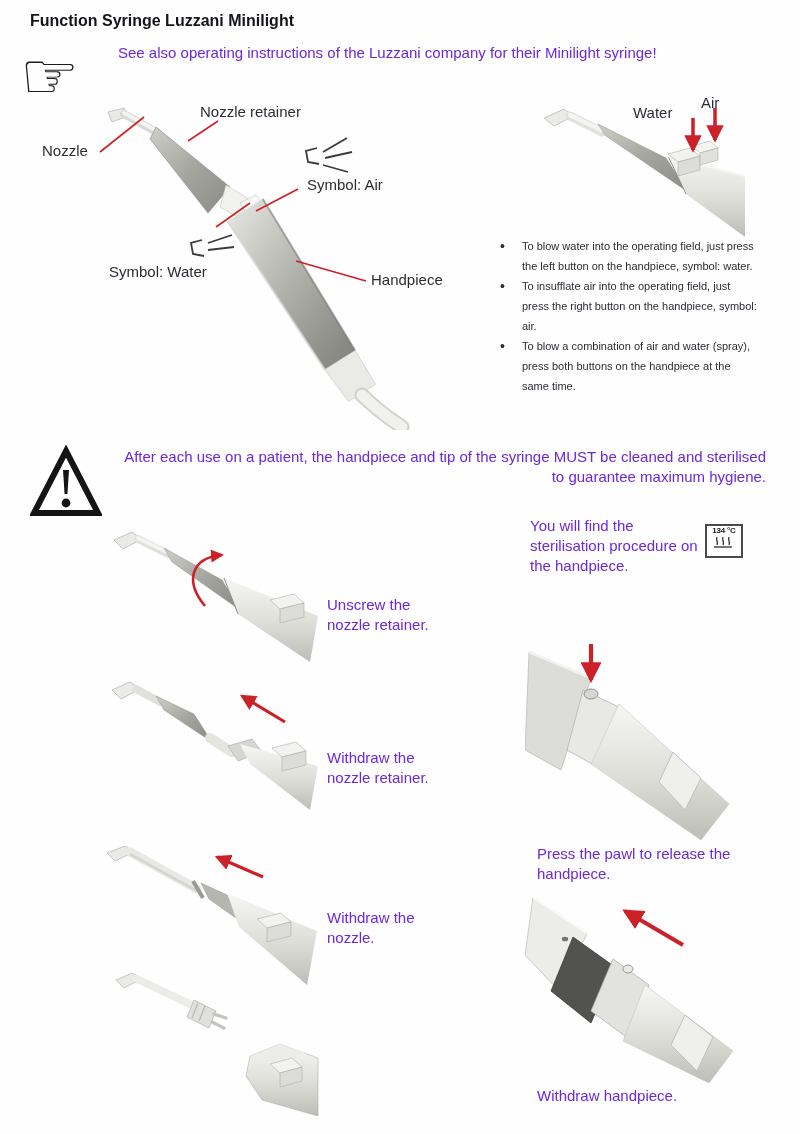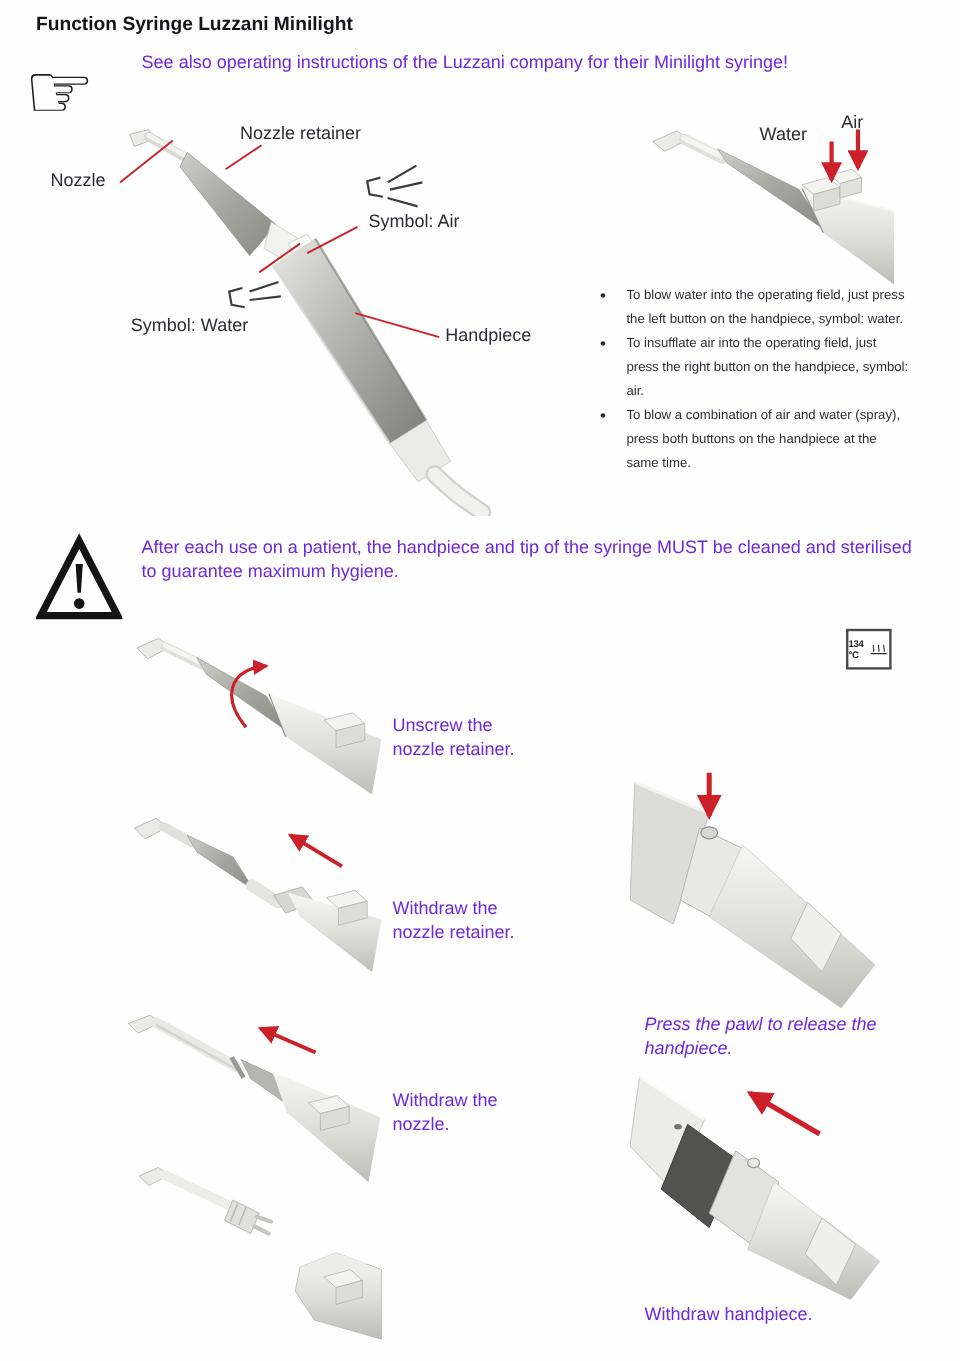--- a/index.html
+++ b/index.html
@@ -10,21 +10,21 @@
   .abs{position:absolute;}
   .t15{font-size:15px;line-height:20px;color:#6d28d9;}
   .title{font-size:16px;font-weight:bold;color:#14151a;text-align:center;}
   .lbl{font-size:15px;color:#2b2d35;white-space:nowrap;}
   ul.bullets{list-style:none;margin:0;padding:0;}
   ul.bullets li{position:relative;padding-left:30px;margin:0;font-size:11px;line-height:20px;}
   ul.bullets li::before{content:"•";position:absolute;left:8px;top:0;font-size:14px;color:#2b2d35;}
   .handglyph{font-family:"DejaVu Sans",sans-serif;font-size:66px;color:#1c1c1c;line-height:1;}
   .sicon{
     width:38px;height:34px;border:2px solid #4a4a4a;background:#fff;box-sizing:border-box;
-    display:flex;flex-direction:row;align-items:center;justify-content:flex-end;gap:1px;
+    display:flex;flex-direction:column;align-items:center;justify-content:flex-start;gap:1px;
   }
   .sicon .deg{font-size:8px;font-weight:bold;color:#222;letter-spacing:-0.2px;line-height:9px;}
   svg{display:block;}
 </style>
 </head>
 <body>
 
 <div id="page">
 
   <div class="abs title" style="left:30px;top:12px;">Function Syringe Luzzani Minilight</div>
@@ -127,21 +127,21 @@
     <li>To blow water into the operating field, just press the left button on the handpiece, symbol: water.</li>
     <li>To insufflate air into the operating field, just press the right button on the handpiece, symbol: air.</li>
     <li>To blow a combination of air and water (spray), press both buttons on the handpiece at the same time.</li>
   </ul>
 
   <svg class="abs" style="left:30px;top:444px;" width="72" height="78" viewBox="0 0 72 78">
     <path d="M36,7 L68,69 L4,69 Z" fill="none" stroke="#141414" stroke-width="6" stroke-linejoin="miter"></path>
     <path d="M33,26 L39,26 L37.4,50 L34.6,50 Z" fill="#141414"></path>
     <circle cx="36" cy="59" r="4.4" fill="#141414"></circle>
   </svg>
-  <div class="abs t15" style="left:118px;top:447px;width:648px;">After each use on a patient, the handpiece and tip of the syringe MUST be cleaned and sterilised to guarantee maximum hygiene.</div>
+  <div class="abs t15" style="left:118px;top:447px;width:648px;text-align:right;">After each use on a patient, the handpiece and tip of the syringe MUST be cleaned and sterilised to guarantee maximum hygiene.</div>
 
   <svg class="abs" style="left:110px;top:524px;" width="210" height="138" viewBox="0 0 210 138">
     <polygon points="4,16 22,8 32,15 13,25" fill="#eaeae6" stroke="#b2b2ac" stroke-width="0.7"></polygon>
     <path d="M28,15 L58,30" stroke="#e0e0dc" stroke-width="8" stroke-linecap="round" fill="none"></path>
     <path d="M28,14 L57,28" stroke="#f4f4f0" stroke-width="4" stroke-linecap="round" fill="none"></path>
     <polygon points="54,24 62,38 130,86 112,56" fill="url(#gCone)" stroke="#90908a" stroke-width="0.5"></polygon>
     <polygon points="114,54 208,92 200,138 128,90" fill="url(#gLight)"></polygon>
     <path d="M114,54 L128,90" stroke="#8e8e88" stroke-width="1"></path>
     <polygon points="160,76 184,70 194,79 170,85" fill="#f2f2f0" stroke="#aeaea8" stroke-width="0.6"></polygon>
     <polygon points="170,85 194,79 194,93 170,99" fill="#dcdcd8" stroke="#aeaea8" stroke-width="0.6"></polygon>
@@ -183,20 +183,21 @@
     <line x1="88" y1="55" x2="82" y2="70" stroke="#b8b8b2" stroke-width="1.2"></line>
     <line x1="95" y1="58" x2="89" y2="73" stroke="#b8b8b2" stroke-width="1.2"></line>
     <line x1="104" y1="66" x2="116" y2="70" stroke="#c4c4c0" stroke-width="3.4" stroke-linecap="round"></line>
     <line x1="102" y1="74" x2="114" y2="80" stroke="#c4c4c0" stroke-width="3.4" stroke-linecap="round"></line>
     <polygon points="140,108 170,96 208,110 208,168 152,152 136,128" fill="url(#gLight)" stroke="#b0b0aa" stroke-width="0.6"></polygon>
     <polygon points="140,108 170,96 196,105 166,117" fill="#ececE8"></polygon>
     <polygon points="160,116 182,110 192,119 170,125" fill="#f2f2f0" stroke="#aeaea8" stroke-width="0.6"></polygon>
     <polygon points="170,125 192,119 192,133 170,139" fill="#dcdcd8" stroke="#aeaea8" stroke-width="0.6"></polygon>
   </svg>
 
+  <div class="abs t15" style="left:530px;top:516px;width:168px;">You will find the sterilisation procedure on the handpiece.</div>
   <div class="abs sicon" style="left:705px;top:524px;">
     <span class="deg">134 °C</span>
     <svg width="22" height="12" viewBox="0 0 22 12">
       <g stroke="#2e2e2e" stroke-width="1.3" fill="none">
         <path d="M4,1 c-1.6,2.6 1.6,4.4 0,8"></path>
         <path d="M10,1 c-1.6,2.6 1.6,4.4 0,8"></path>
         <path d="M16,1 c-1.6,2.6 1.6,4.4 0,8"></path>
         <line x1="1" y1="11" x2="19" y2="11"></line>
       </g>
     </svg>
@@ -204,21 +205,21 @@
 
   <svg class="abs" style="left:525px;top:638px;" width="215" height="205" viewBox="0 0 215 205">
     <polygon points="4,14 66,40 36,132 0,112" fill="#dcdcd8" stroke="#b0b0aa" stroke-width="0.6"></polygon>
     <line x1="4" y1="14" x2="66" y2="40" stroke="#f1f1ee" stroke-width="2.5"></line>
     <polygon points="58,52 96,70 78,132 42,112" fill="#e8e8e4" stroke="#b4b4ae" stroke-width="0.8"></polygon>
     <polygon points="94,66 204,166 176,202 66,126" fill="url(#gLight)" stroke="#c0c0ba" stroke-width="0.5"></polygon>
     <polygon points="148,114 176,140 160,172 134,144" fill="#efefEC" stroke="#b8b8b2" stroke-width="0.8"></polygon>
     <ellipse cx="66" cy="56" rx="7" ry="5" fill="#d6d6d2" stroke="#90908a" stroke-width="1"></ellipse>
     <line x1="66" y1="6" x2="66" y2="42" stroke="#cc2128" stroke-width="4.2" marker-end="url(#arh)"></line>
   </svg>
-  <div class="abs t15" style="left:537px;top:844px;width:195px;font-style:italic;">Press the pawl to release the handpiece.</div>
+  <div class="abs t15" style="left:537px;top:844px;width:195px;">Press the pawl to release the handpiece.</div>
 
   <svg class="abs" style="left:525px;top:893px;" width="215" height="190" viewBox="0 0 215 190">
     <polygon points="8,4 62,40 36,100 0,62" fill="#ececE8" stroke="#b4b4ae" stroke-width="0.6"></polygon>
     <line x1="8" y1="4" x2="62" y2="40" stroke="#fafaf8" stroke-width="2.5"></line>
     <ellipse cx="40" cy="46" rx="3.2" ry="2.3" fill="#74746f"></ellipse>
     <polygon points="48,44 90,74 66,130 26,98" fill="#525250" stroke="#3a3a38" stroke-width="0.8"></polygon>
     <polygon points="88,66 124,92 104,146 66,118" fill="#e2e2de" stroke="#b4b4ae" stroke-width="0.8"></polygon>
     <ellipse cx="103" cy="76" rx="5" ry="4" fill="#e8e8e4" stroke="#9a9a94" stroke-width="1"></ellipse>
     <polygon points="120,92 208,158 184,190 98,148" fill="url(#gLight)" stroke="#c0c0ba" stroke-width="0.5"></polygon>
     <polygon points="160,122 188,144 172,178 146,152" fill="#efefEC" stroke="#b8b8b2" stroke-width="0.8"></polygon>

